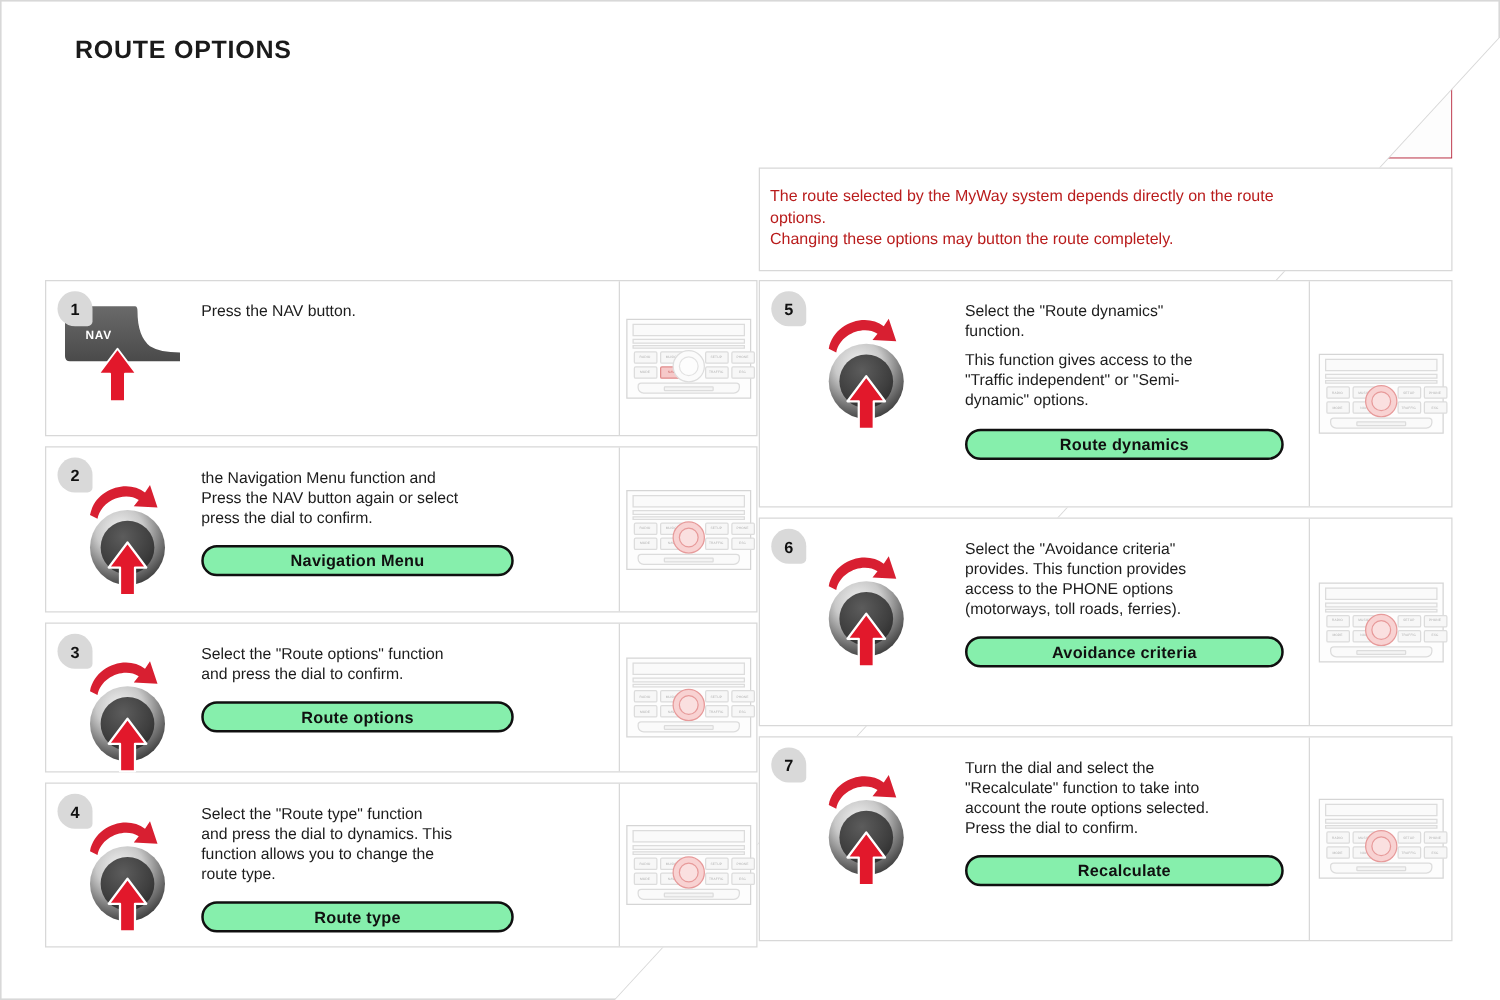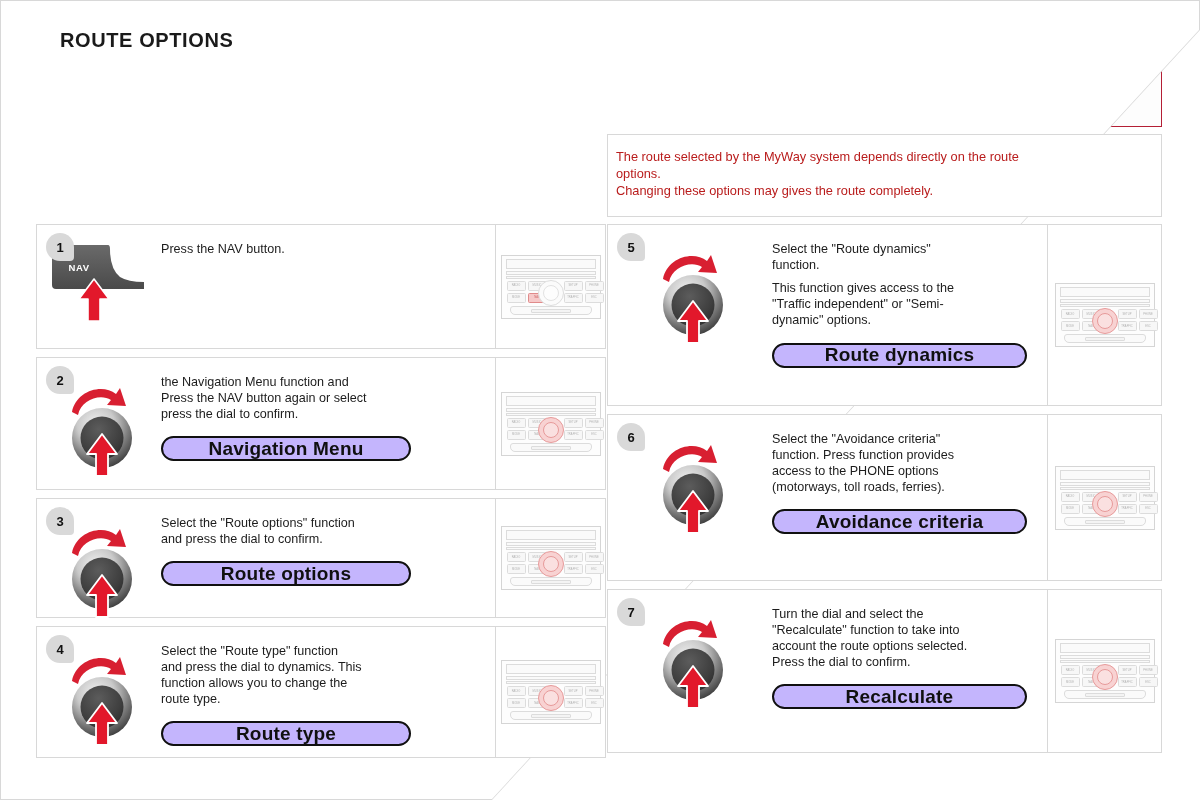--- a/index.html
+++ b/index.html
@@ -153,25 +153,25 @@
     color: #1c1c1c;
   }
   .step-text .tline { display: block; }
   .step-text .tgap { display: block; height: 7px; }
 
   .pill {
     margin-top: 14px;
     height: 25px;
     border: 2px solid #101010;
     border-radius: 14px;
-    background: #c4b5fd;
+    background: #86efac;
     display: flex;
     align-items: center;
     justify-content: center;
-    font-size: 19px;
+    font-size: 13px;
     font-weight: bold;
     color: #101010;
     letter-spacing: 0.2px;
   }
   .pill.w250 { width: 250px; }
   .pill.w255 { width: 255px; }
 
   
   .fp {
     position: relative;
@@ -266,21 +266,21 @@
 
   <div class="route-options-panel">
     <div class="ro-outer"></div>
     <div class="ro-inner"></div>
     <div class="ro-title">ROUTE OPTIONS</div>
   </div>
 
   <div class="panel intro-panel">
     <div class="intro-line">The route selected by the MyWay system depends directly on the route</div>
     <div class="intro-line">options.</div>
-    <div class="intro-line">Changing these options may gives the route completely.</div>
+    <div class="intro-line">Changing these options may button the route completely.</div>
   </div>
 
   <div class="steps-col-left">
       <div class="step step-left" style="height: 125px;">
         <div class="step-body">
           <div class="step-num">1</div>
           <div class="step-icon">
   <svg width="108" height="82" viewBox="0 0 108 82">
     <defs>
       <linearGradient id="navg" x1="0" y1="0" x2="0" y2="1">
@@ -594,21 +594,21 @@
     <circle cx="48" cy="64" r="30" fill="url(#ring)"></circle>
     <circle cx="48" cy="64" r="21.5" fill="url(#core)"></circle>
     <g>
       <path d="M42 102 L42 80 L33 80 L48 60 L63 80 L54 80 L54 102 Z" fill="#e2182b" stroke="#ffffff" stroke-width="1.8" stroke-linejoin="round"></path>
     </g>
   </svg>
           </div>
           <div class="step-content">
             <div class="step-text">
               <span class="tline">Select the "Avoidance criteria"</span>
-              <span class="tline">function. Press function provides</span>
+              <span class="tline">provides. This function provides</span>
               <span class="tline">access to the PHONE options</span>
               <span class="tline">(motorways, toll roads, ferries).</span>
             </div>
             <div class="pill w255">Avoidance criteria</div>
           </div>
         </div>
         <div class="step-thumbcell">
   <div class="fp">
     <div class="fp-slot slot1"></div>
     <div class="fp-slot slot2"></div>

